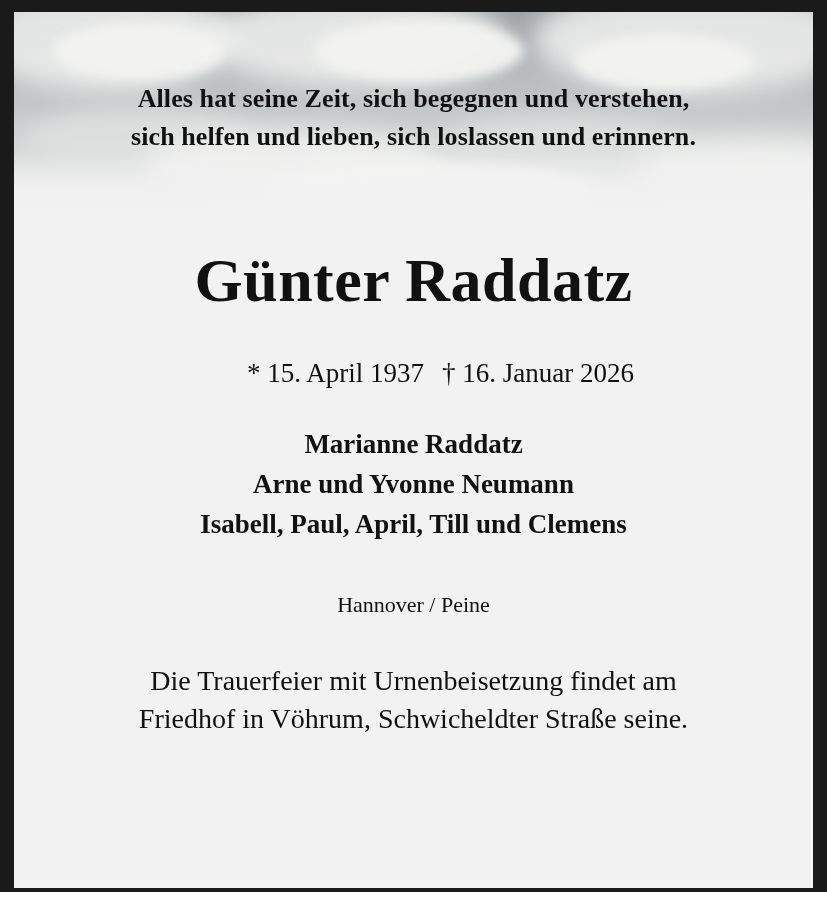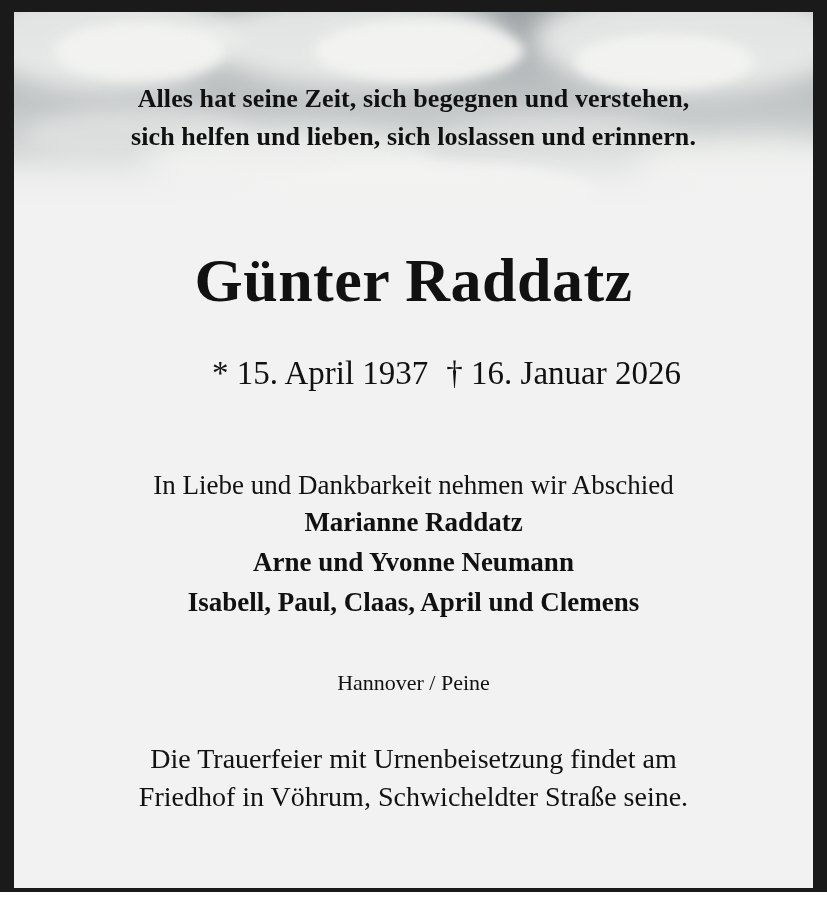--- a/index.html
+++ b/index.html
@@ -73,21 +73,21 @@
   }
   .name {
     margin-top: 36px;
     font-size: 62px;
     font-weight: bold;
     line-height: 68px;
     letter-spacing: .5px;
   }
   .dates {
     margin-top: 8px;
-    font-size: 33px;
+    font-size: 27px;
     line-height: 34px;
     white-space: pre;
   }
   .dates .sep { display: inline-block; width: 18px; }
   .farewell {
     margin-top: 44px;
     font-size: 27px;
     line-height: 34px;
   }
   .family {
@@ -135,26 +135,25 @@
     </div>
 
     <div class="body">
 
       <div class="name">Günter Raddatz</div>
 
       <div class="dates">
         <span>* 15. April 1937</span><span class="sep"></span><span>† 16. Januar 2026</span>
       </div>
 
-      <div class="farewell">In Liebe und Dankbarkeit nehmen wir Abschied</div>
 
       <div class="family">
         <div>Marianne Raddatz</div>
         <div>Arne und Yvonne Neumann</div>
-        <div>Isabell, Paul, Claas, April und Clemens</div>
+        <div>Isabell, Paul, April, Till und Clemens</div>
       </div>
 
       <div class="place">Hannover / Peine</div>
 
       <div class="ceremony">
         <div>Die Trauerfeier mit Urnenbeisetzung findet am</div>
         <div>Friedhof in Vöhrum, Schwicheldter Straße seine.</div>
       </div>
 
     </div>

